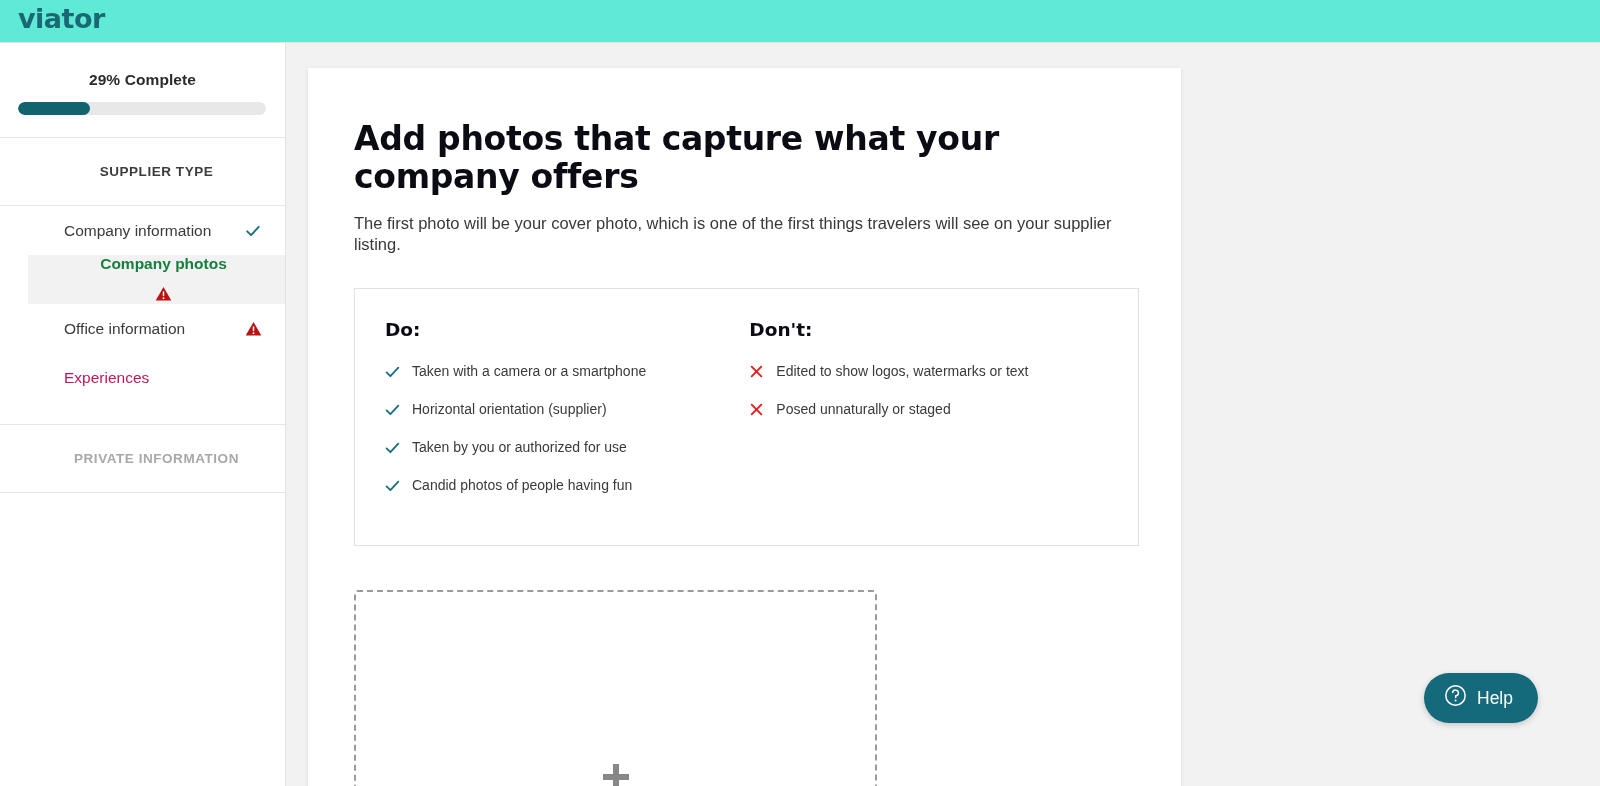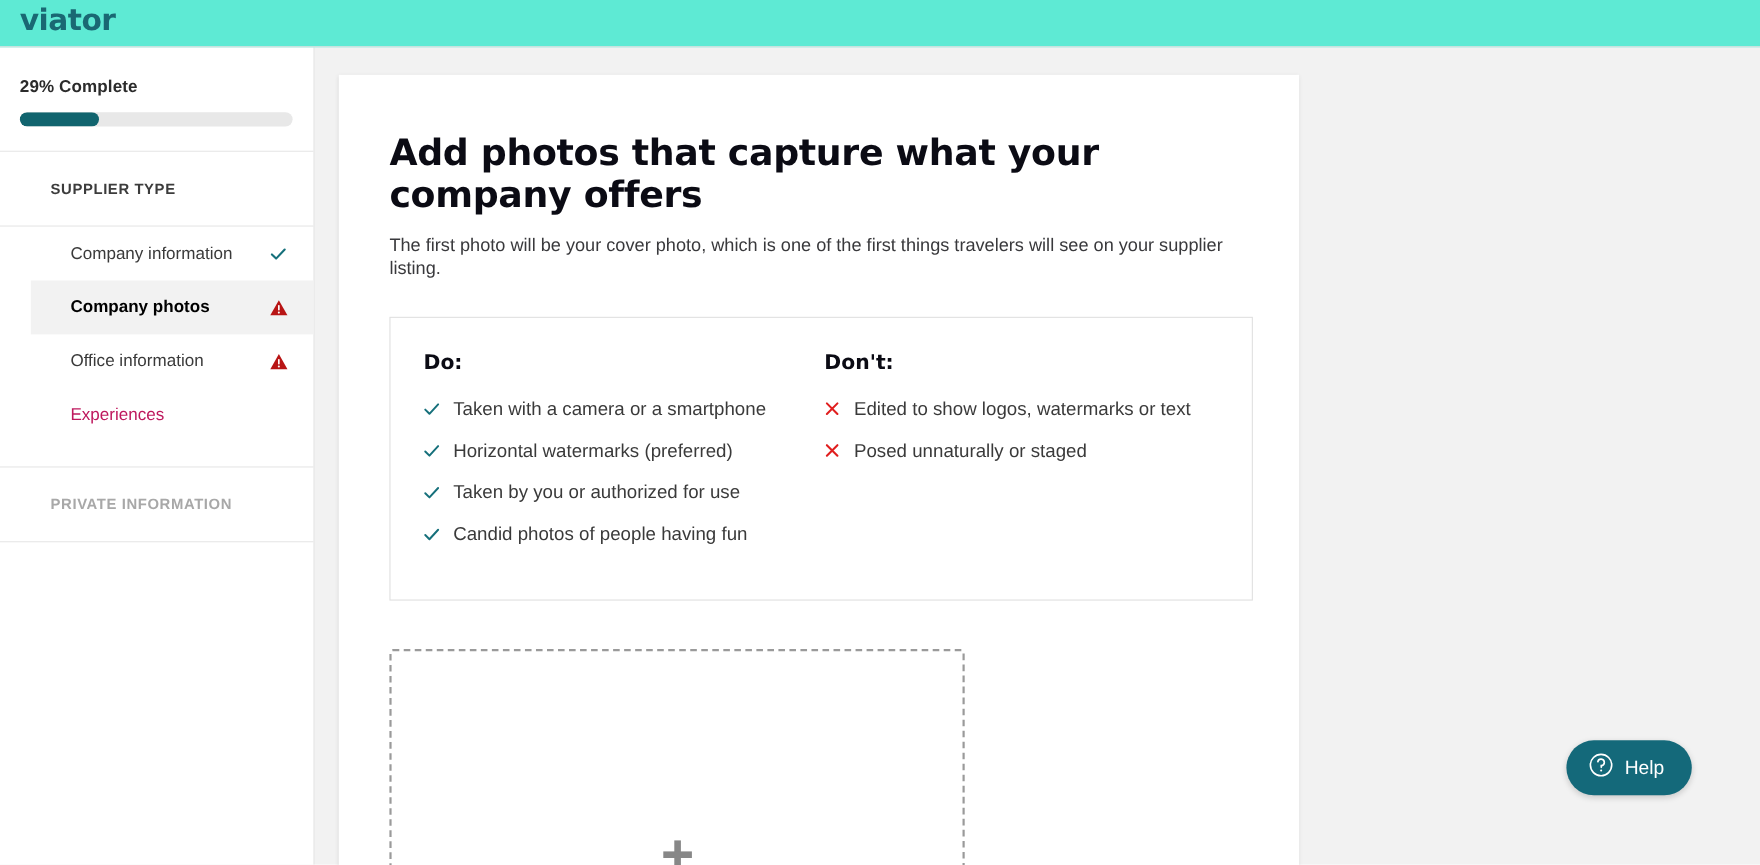--- a/index.html
+++ b/index.html
@@ -46,20 +46,21 @@
 
   
   .sidebar {
     position: absolute;
     top: 43px; left: 0;
     width: 286px;
     height: 743px;
     background: #ffffff;
     border-right: 1px solid #e2e2e2;
     z-index: 4;
+    text-align: center;
   }
 
   .progress-block {
     padding: 28px 18px 22px 18px;
     border-bottom: 1px solid #e6e6e6;
   }
   .progress-label {
     font-size: 15.5px;
     font-weight: 700;
     color: #2b2b2b;
@@ -102,21 +103,22 @@
     justify-content: space-between;
     padding: 0 22px 0 36px;
     height: 49px;
     font-size: 15.5px;
     color: #3a3a3a;
     cursor: pointer;
   }
   .nav-item.active {
     background: #f2f2f2;
     font-weight: 700;
-    color: #000000;
+    color: #15803d;
+    flex-direction: column;
   }
   .nav-item.disabled {
     color: #be185d;
     cursor: default;
   }
   .nav-item .nav-icon {
     display: inline-flex;
     align-items: center;
     justify-content: center;
     width: 20px;
@@ -169,21 +171,21 @@
     font-family: "DejaVu Sans", sans-serif;
     font-size: 18.5px;
     font-weight: 700;
     color: #0b0b14;
     margin-bottom: 22px;
   }
   .g-item {
     display: flex;
     align-items: flex-start;
     margin-bottom: 19px;
-    font-size: 17px;
+    font-size: 14px;
     line-height: 19px;
     color: #3a3a3a;
   }
   .g-mark {
     flex: 0 0 auto;
     width: 15px;
     height: 19px;
     margin-right: 12px;
     display: inline-flex;
     align-items: center;
@@ -334,21 +336,21 @@
           </span>
           <span>Taken with a camera or a smartphone</span>
         </div>
 
         <div class="g-item">
           <span class="g-mark">
             <svg width="15" height="14" viewBox="0 0 15 14" aria-hidden="true">
               <path d="M1.6 7.4 L5.4 11.2 L13.3 2.6" fill="none" stroke="#16707b" stroke-width="1.8" stroke-linecap="round" stroke-linejoin="round"></path>
             </svg>
           </span>
-          <span>Horizontal watermarks (preferred)</span>
+          <span>Horizontal orientation (supplier)</span>
         </div>
 
         <div class="g-item">
           <span class="g-mark">
             <svg width="15" height="14" viewBox="0 0 15 14" aria-hidden="true">
               <path d="M1.6 7.4 L5.4 11.2 L13.3 2.6" fill="none" stroke="#16707b" stroke-width="1.8" stroke-linecap="round" stroke-linejoin="round"></path>
             </svg>
           </span>
           <span>Taken by you or authorized for use</span>
         </div>

